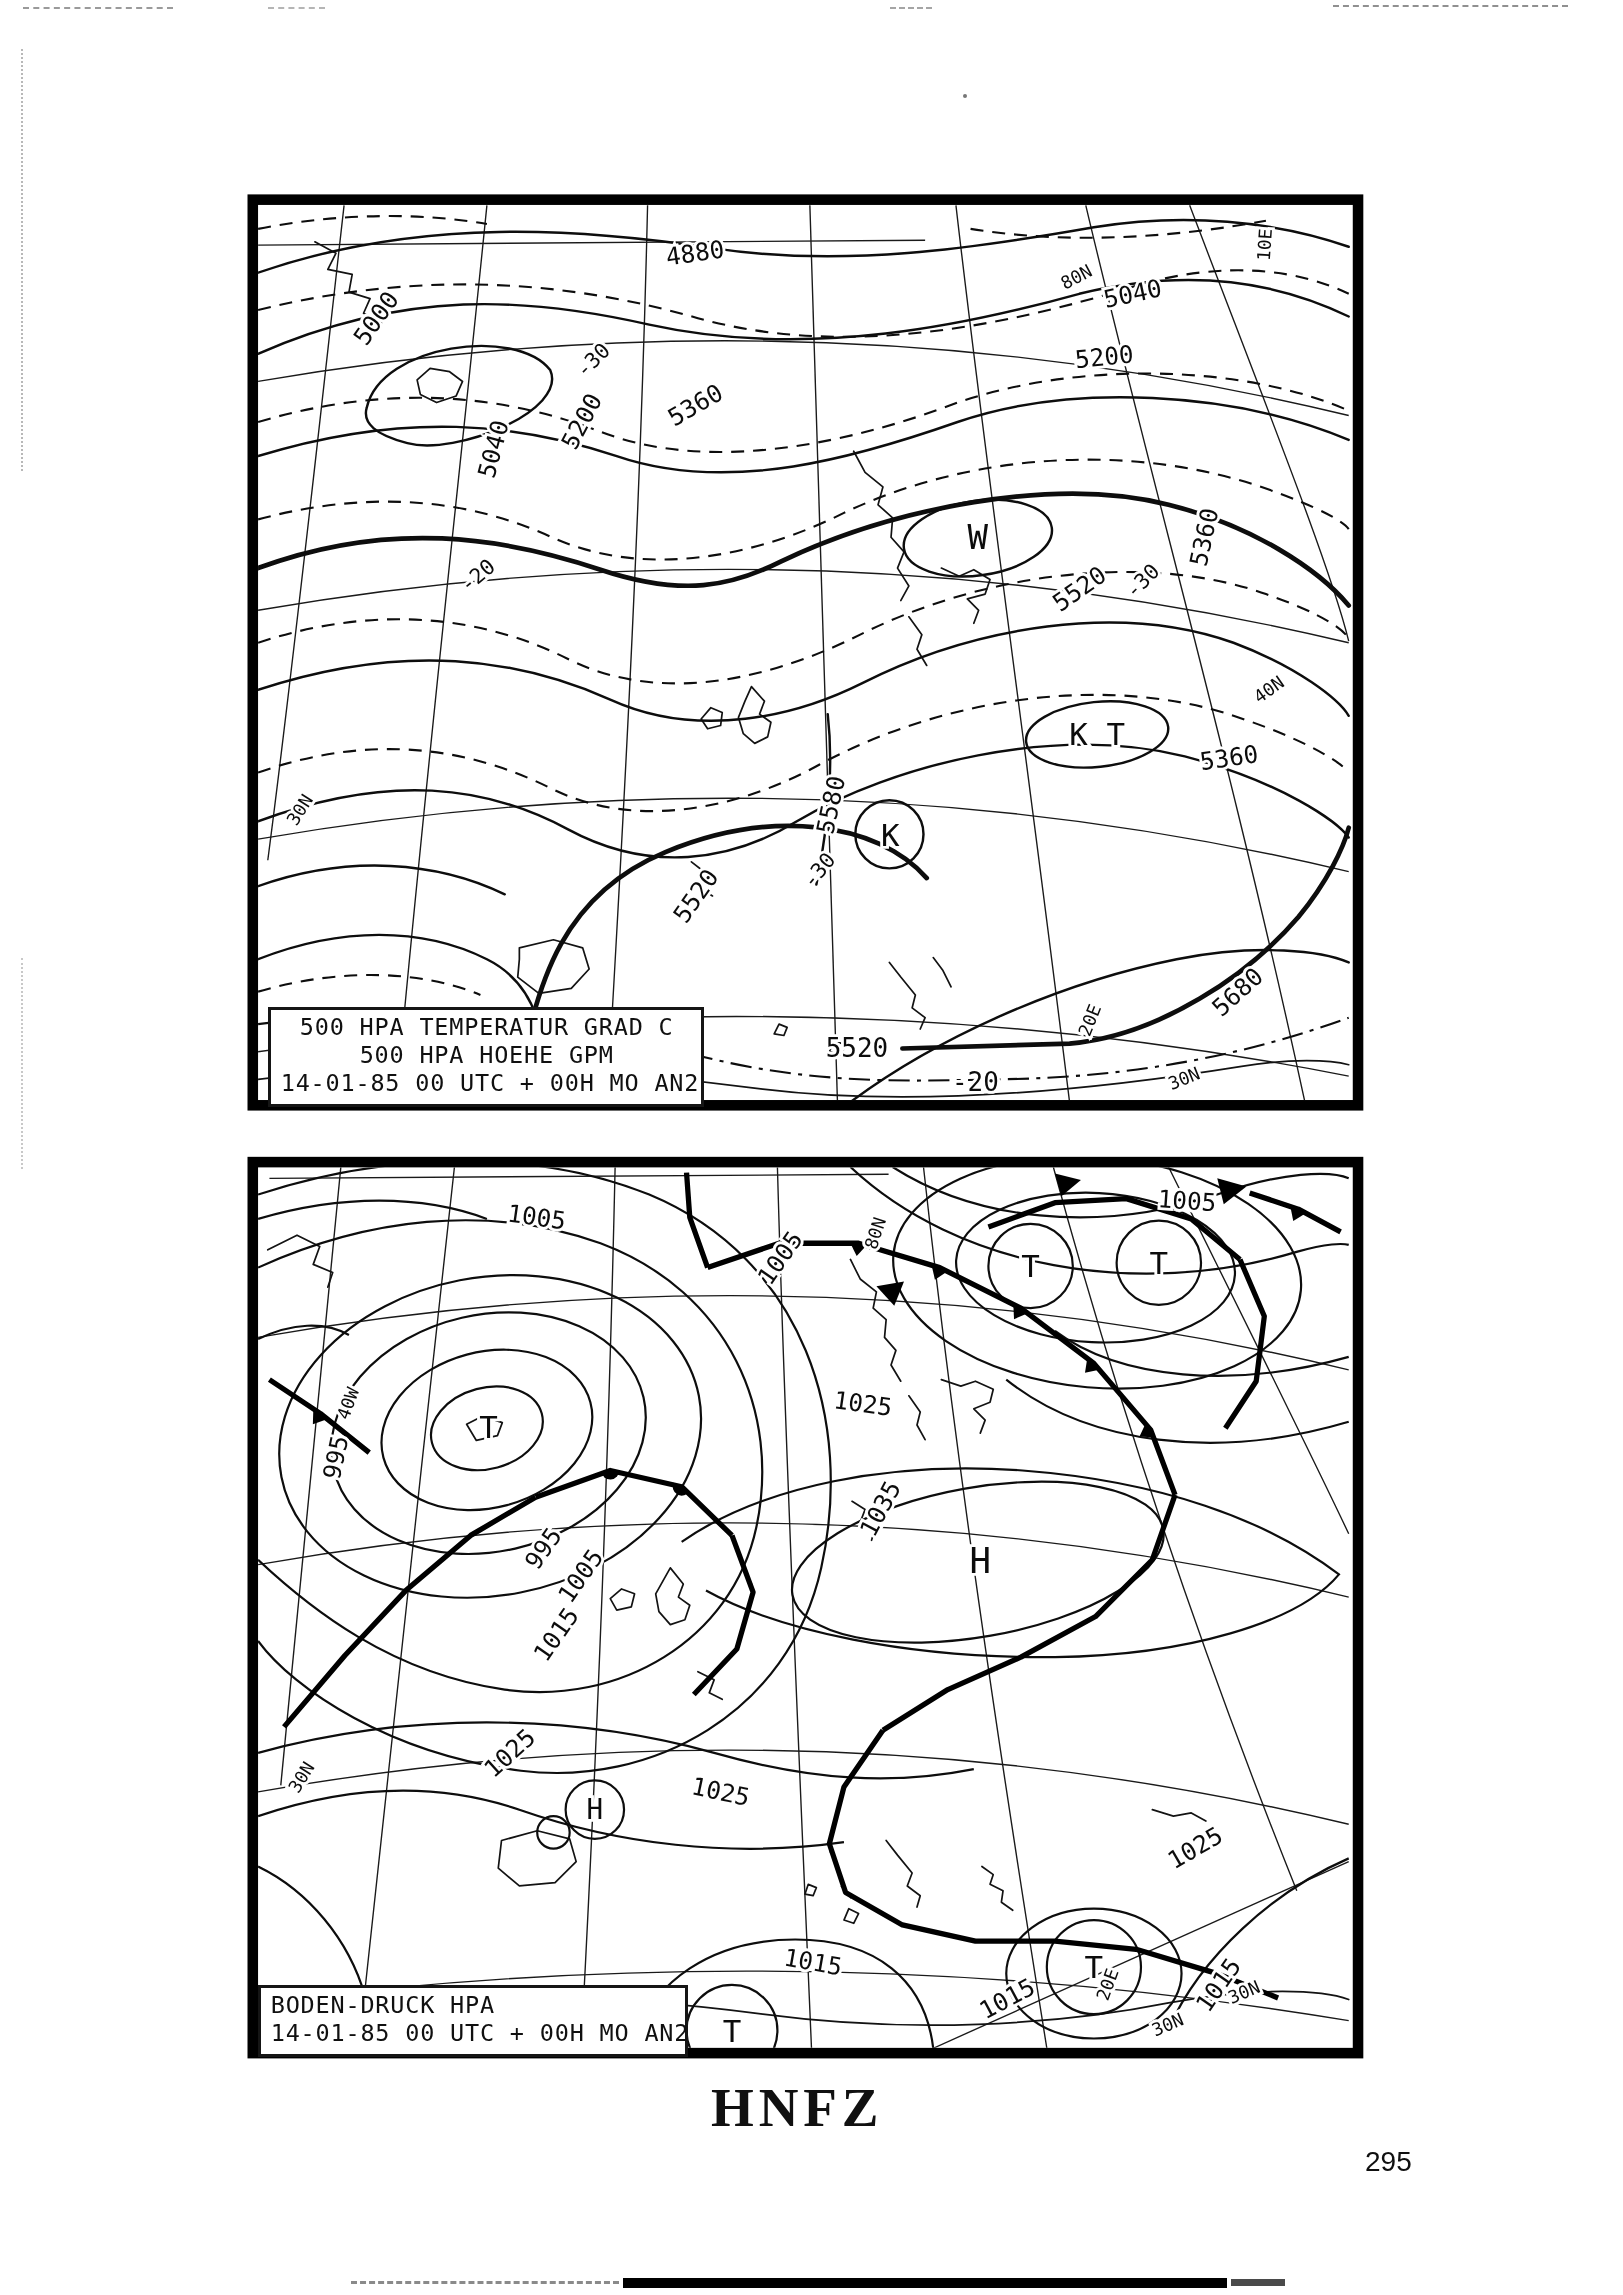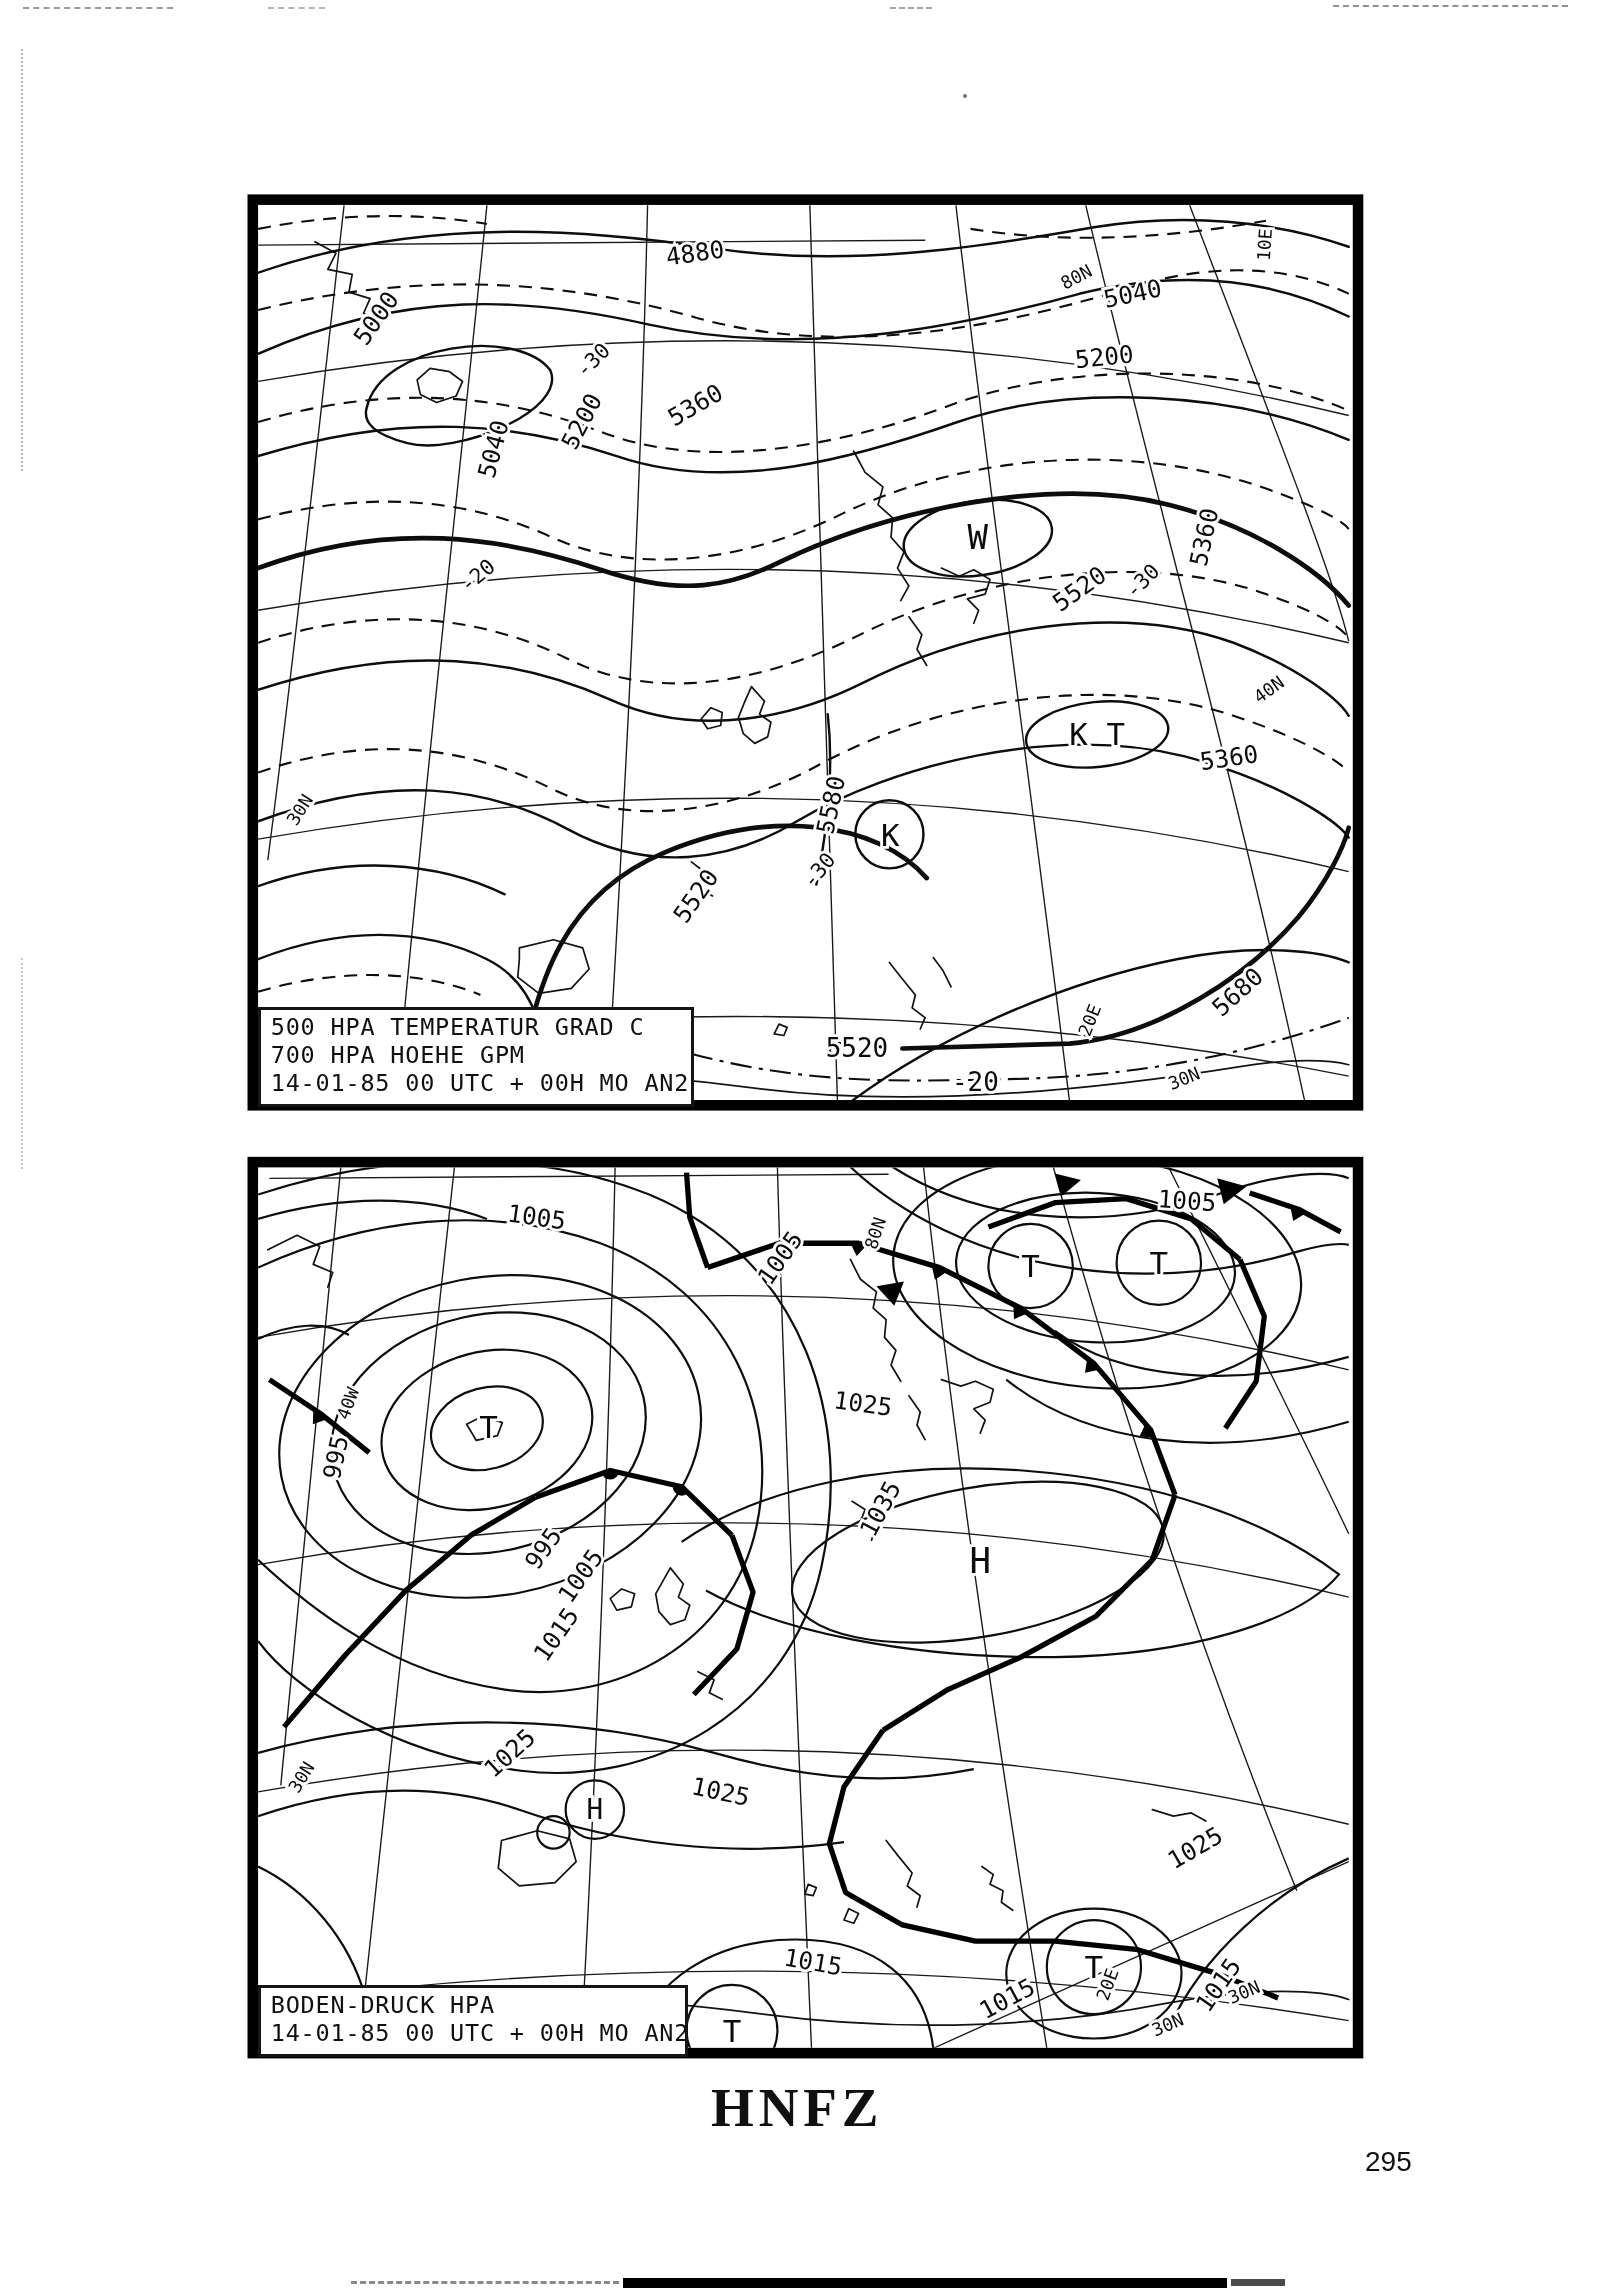--- a/index.html
+++ b/index.html
@@ -18,21 +18,21 @@
   .iso{stroke:#0d0d0d;stroke-width:2.7;fill:none;}
   .front{stroke:#000;stroke-width:6.5;fill:none;stroke-linejoin:round;}
   .blob{fill:#000;stroke:none;}
   svg text{font-family:"DejaVu Sans Mono",monospace;fill:#0c0c0c;text-anchor:middle;
            paint-order:stroke;stroke:#ffffff;stroke-width:7;}
 
   
   .legend{position:absolute;background:#fff;border:3.2px solid #151515;z-index:6;
           padding:3.2px 8px 6.5px 9.7px;}
   .legend div{font-size:23.5px;line-height:28px;letter-spacing:0.8px;white-space:nowrap;}
-  .legend-top{left:258px;top:1007px;width:412px;}
+  .legend-top{left:268px;top:1007px;width:412px;text-align:center;}
   .legend-bottom{left:258px;top:1985px;width:406px;}
 
   .hnfz{position:absolute;left:711px;top:2076px;z-index:6;
         font-family:Liberation Serif, serif;font-weight:bold;font-size:55px;letter-spacing:4.9px;}
   .pagenum{position:absolute;left:1365px;top:2146px;z-index:6;
         font-family:"Liberation Sans",sans-serif;font-size:28px;}
 
   
   .art{position:absolute;z-index:4;}
   .a-dash-tl{left:23px;top:6.5px;width:150px;border-top:2.4px dashed #9a9a9a;}
@@ -279,21 +279,21 @@
           <text x="1372" y="2448" transform="rotate(-70 1372 2448)" font-size="22">20E</text>
           <text x="436" y="1732" transform="rotate(-70 436 1732)" font-size="22">40W</text>
           <text x="378" y="2194" transform="rotate(-58 378 2194)" font-size="22">30N</text>
           <text x="1348" y="2438" transform="rotate(0 1348 2438)" font-size="38">T</text>
         </g>
     </g>
   </svg>
 
   <div class="legend legend-top">
     <div>500 HPA TEMPERATUR GRAD C</div>
-    <div>700 HPA HOEHE GPM</div>
+    <div>500 HPA HOEHE GPM</div>
     <div>14-01-85 00 UTC + 00H MO AN2</div>
   </div>
 
   <div class="legend legend-bottom">
     <div>BODEN-DRUCK HPA</div>
     <div>14-01-85 00 UTC + 00H MO AN2</div>
   </div>
 
   <div class="hnfz">HNFZ</div>
   <div class="pagenum">295</div>

